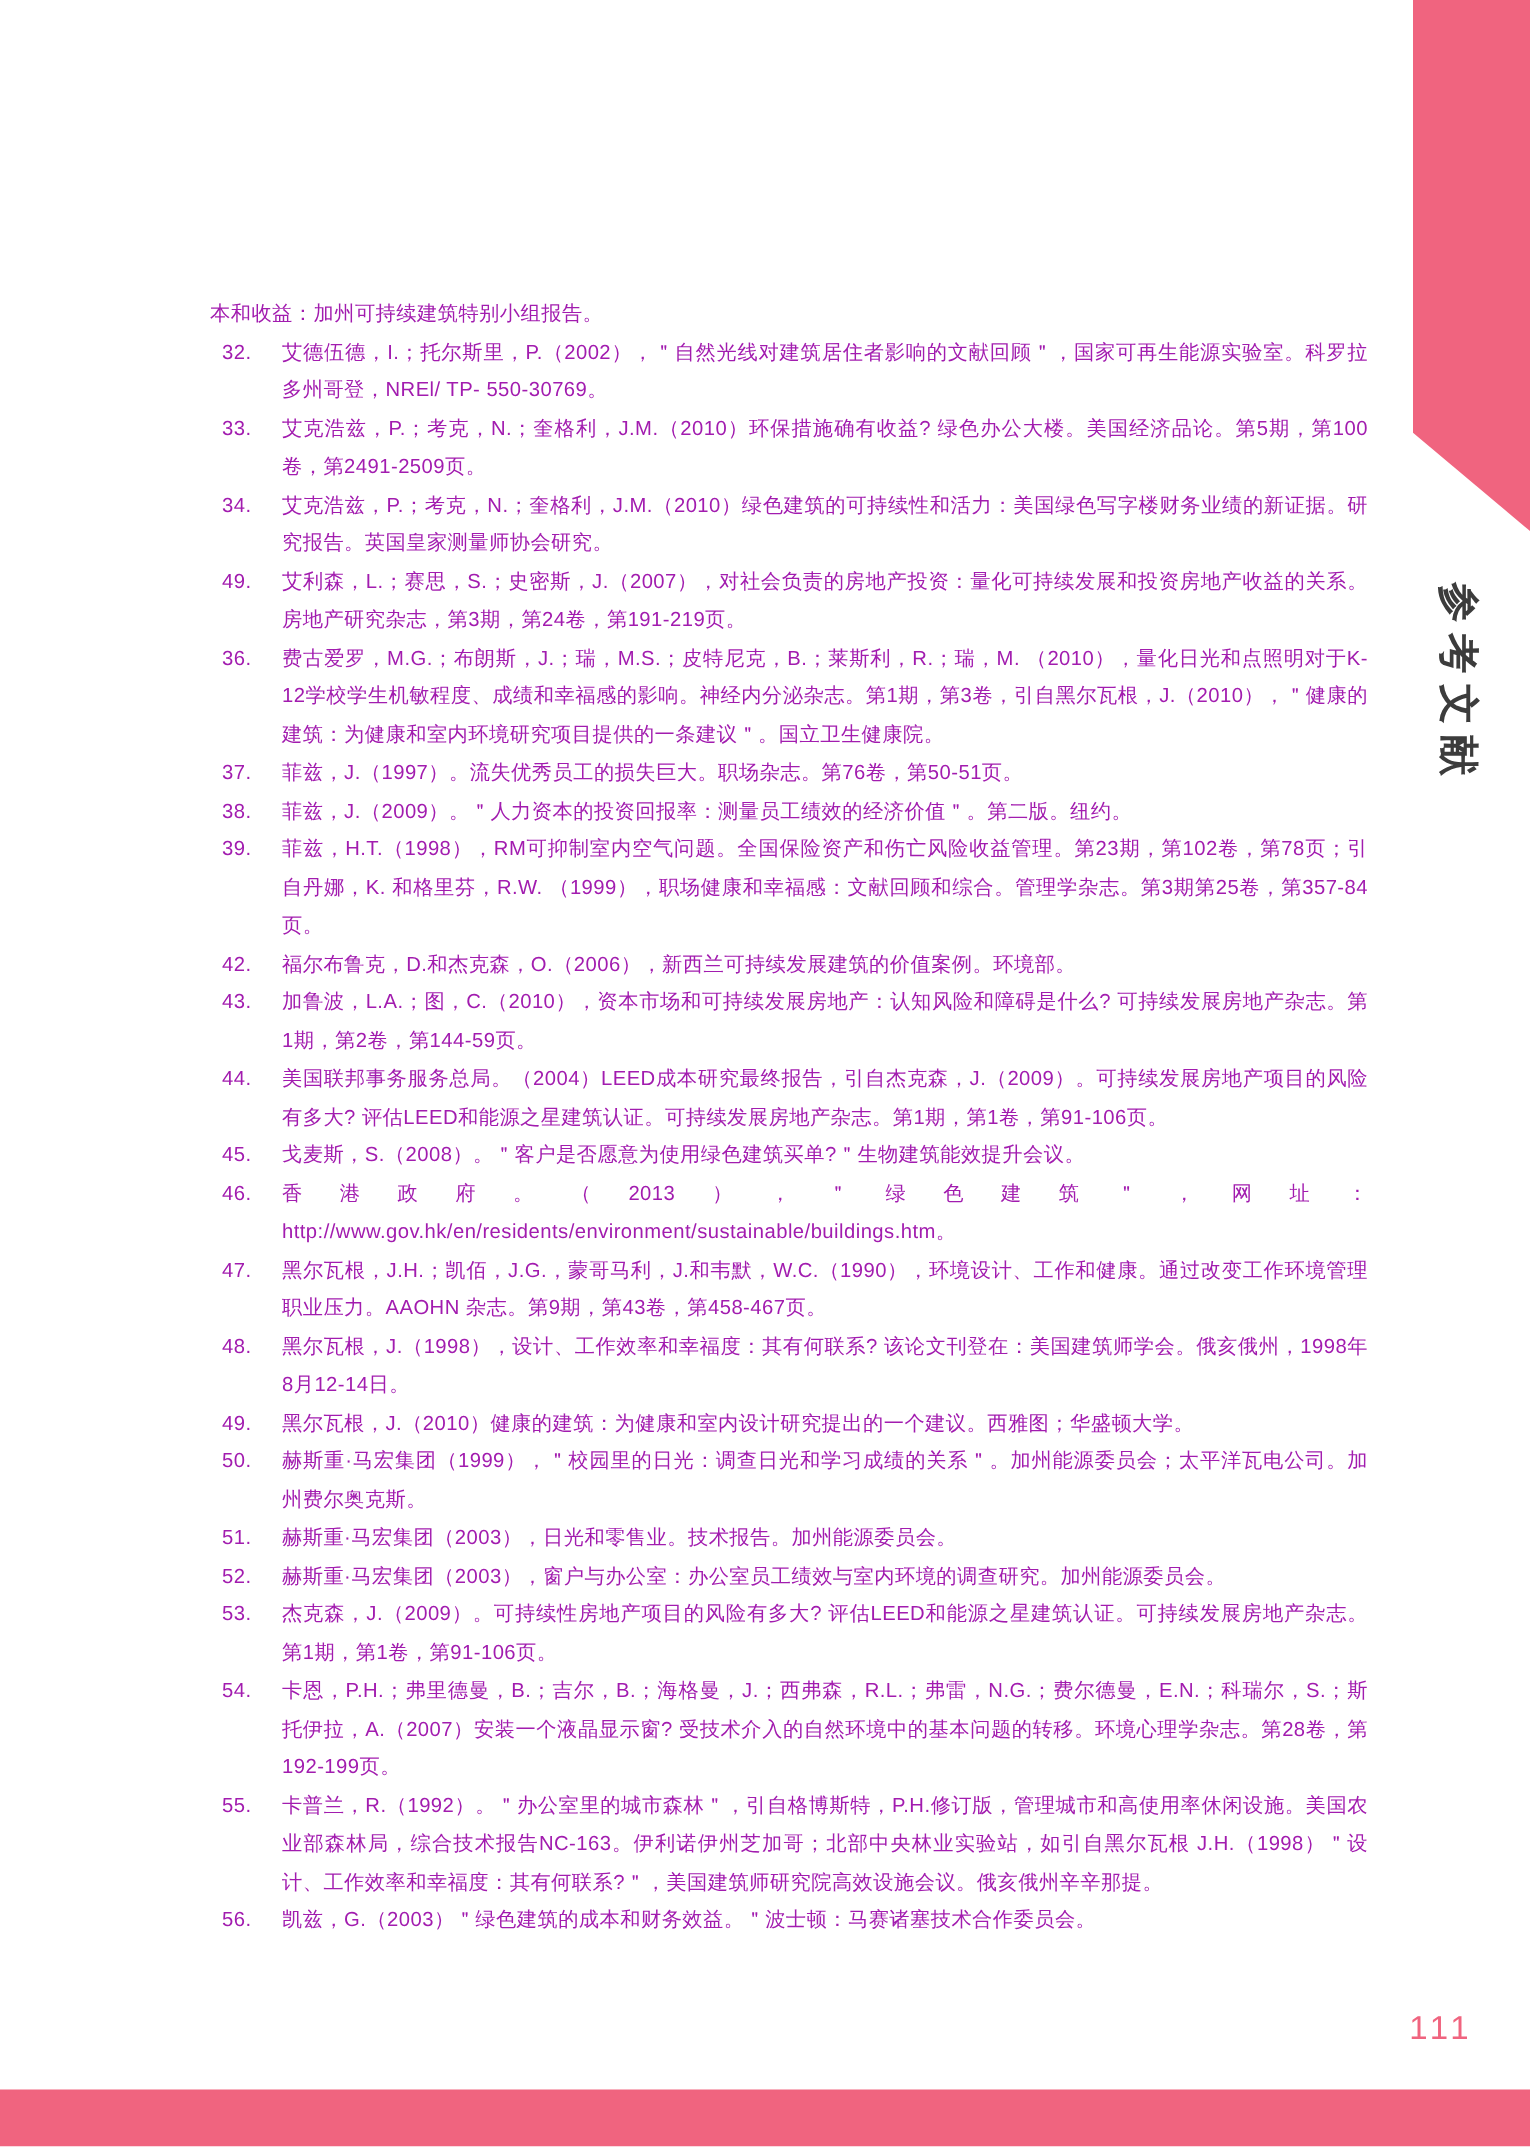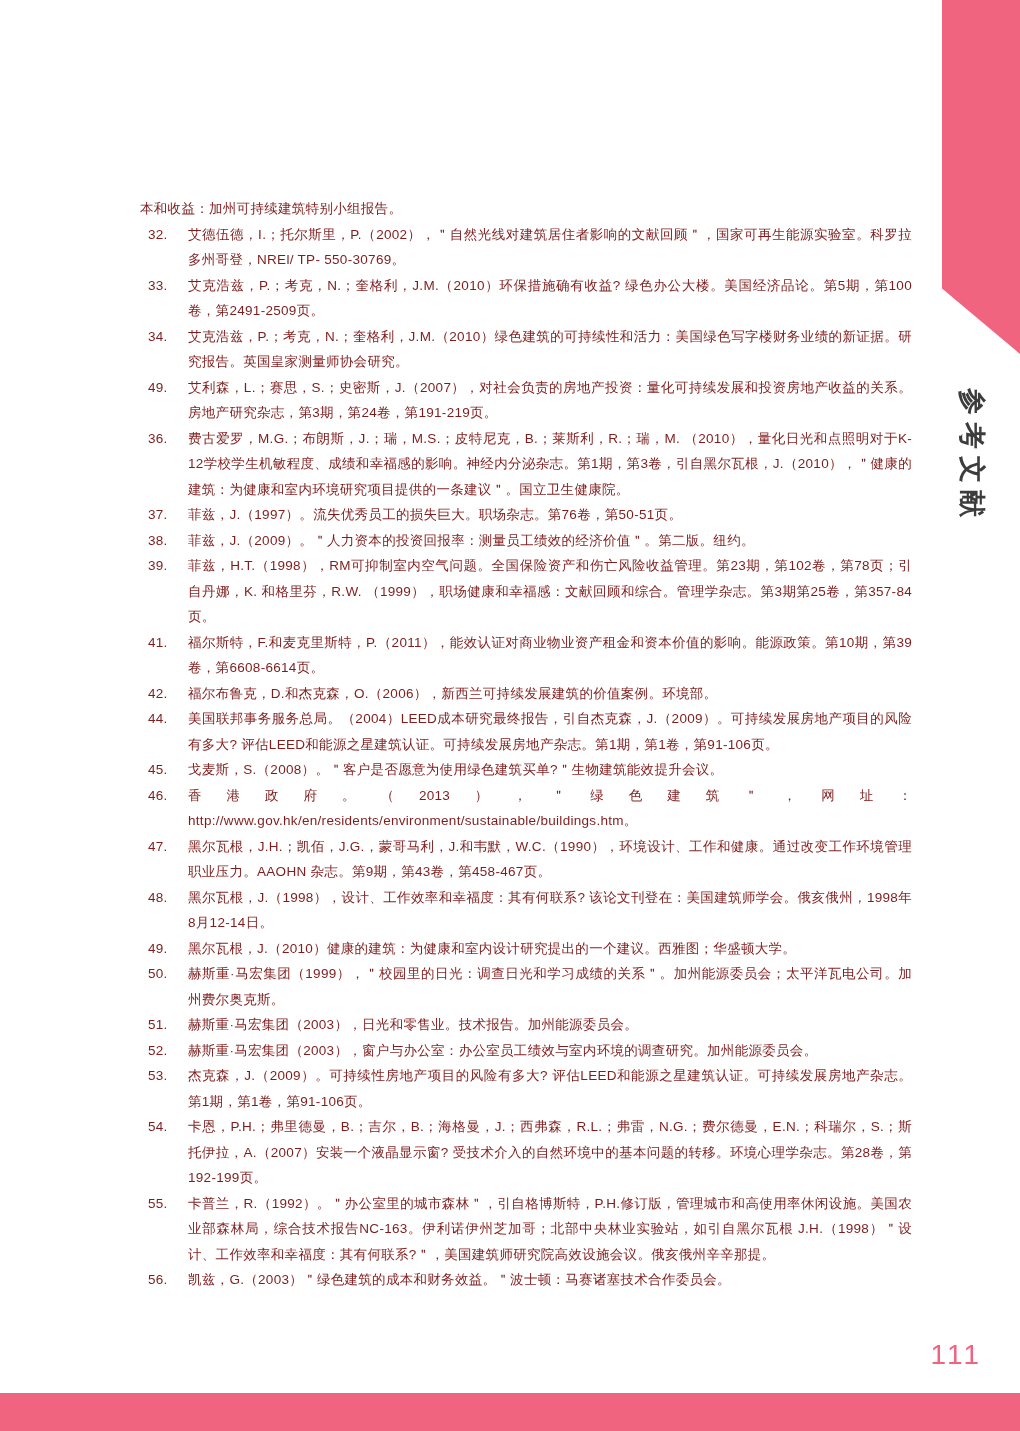--- a/index.html
+++ b/index.html
@@ -21,34 +21,34 @@
   .content{
     position:absolute;top:196px;left:100px;width:812px;
     font-size:13.5px;line-height:25.5px;letter-spacing:0.3px;
   }
   .cont-line{margin-left:40px;text-align:justify;}
   .ref-row{display:flex;margin-left:48px;}
   .ref-num{width:40px;flex-shrink:0;}
   .ref-text{flex:1;text-align:justify;}
   .page-number{
     position:absolute;top:1339px;right:38px;
-    font-size:28px;letter-spacing:3px;font-weight:500;
+    font-size:22px;letter-spacing:3px;font-weight:500;
   }
   .bottom-bar{
     position:absolute;left:0;bottom:0;width:100%;height:38px;
   }
 </style>
 </head>
 <body>
 
 <div class="banner" style="background: rgb(240, 100, 127);"></div>
 
 <div class="side-title" style="color: rgb(60, 60, 60);">参考文献</div>
 
-<div class="content" style="color: #7f1d1d;">
+<div class="content" style="color: #a21caf;">
   <div class="cont-line">本和收益：加州可持续建筑特别小组报告。</div>
 <div class="ref-row">
       <div class="ref-num">32.</div>
       <div class="ref-text">艾德伍德，I.；托尔斯里，P.（2002），＂自然光线对建筑居住者影响的文献回顾＂，国家可再生能源实验室。科罗拉多州哥登，NREl/ TP- 550-30769。</div>
     </div>
     <div class="ref-row">
       <div class="ref-num">33.</div>
       <div class="ref-text">艾克浩兹，P.；考克，N.；奎格利，J.M.（2010）环保措施确有收益? 绿色办公大楼。美国经济品论。第5期，第100卷，第2491-2509页。</div>
     </div>
     <div class="ref-row">
@@ -69,26 +69,26 @@
     </div>
     <div class="ref-row">
       <div class="ref-num">38.</div>
       <div class="ref-text">菲兹，J.（2009）。＂人力资本的投资回报率：测量员工绩效的经济价值＂。第二版。纽约。</div>
     </div>
     <div class="ref-row">
       <div class="ref-num">39.</div>
       <div class="ref-text">菲兹，H.T.（1998），RM可抑制室内空气问题。全国保险资产和伤亡风险收益管理。第23期，第102卷，第78页；引自丹娜，K. 和格里芬，R.W. （1999），职场健康和幸福感：文献回顾和综合。管理学杂志。第3期第25卷，第357-84页。</div>
     </div>
     <div class="ref-row">
-      <div class="ref-num">41.</div>
-      <div class="ref-text">福尔斯特，F.和麦克里斯特，P.（2011），能效认证对商业物业资产租金和资本价值的影响。能源政策。第10期，第39卷，第6608-6614页。</div>
+      <div class="ref-num">42.</div>
+      <div class="ref-text">福尔布鲁克，D.和杰克森，O.（2006），新西兰可持续发展建筑的价值案例。环境部。</div>
     </div>
     <div class="ref-row">
-      <div class="ref-num">42.</div>
-      <div class="ref-text">福尔布鲁克，D.和杰克森，O.（2006），新西兰可持续发展建筑的价值案例。环境部。</div>
+      <div class="ref-num">43.</div>
+      <div class="ref-text">加鲁波，L.A.；图，C.（2010），资本市场和可持续发展房地产：认知风险和障碍是什么? 可持续发展房地产杂志。第1期，第2卷，第144-59页。</div>
     </div>
     <div class="ref-row">
       <div class="ref-num">44.</div>
       <div class="ref-text">美国联邦事务服务总局。（2004）LEED成本研究最终报告，引自杰克森，J.（2009）。可持续发展房地产项目的风险有多大? 评估LEED和能源之星建筑认证。可持续发展房地产杂志。第1期，第1卷，第91-106页。</div>
     </div>
     <div class="ref-row">
       <div class="ref-num">45.</div>
       <div class="ref-text">戈麦斯，S.（2008）。＂客户是否愿意为使用绿色建筑买单?＂生物建筑能效提升会议。</div>
     </div>
     <div class="ref-row">

